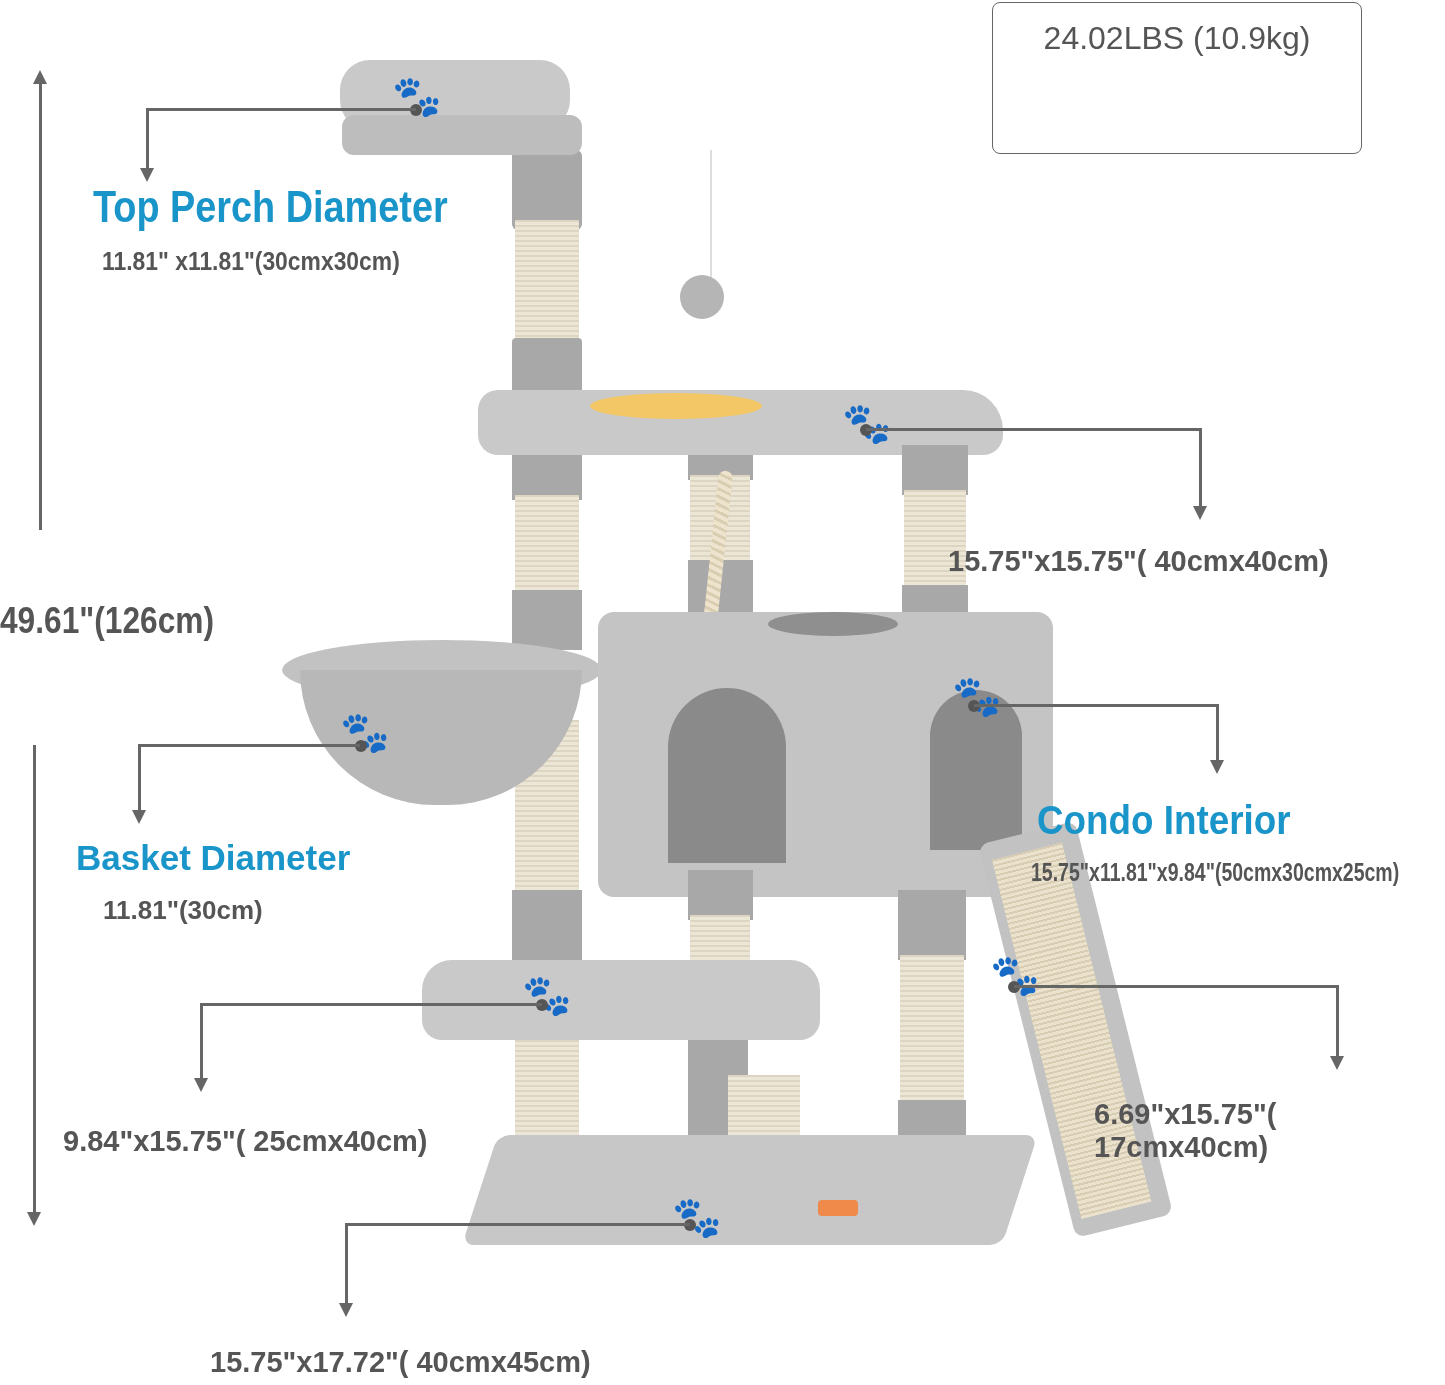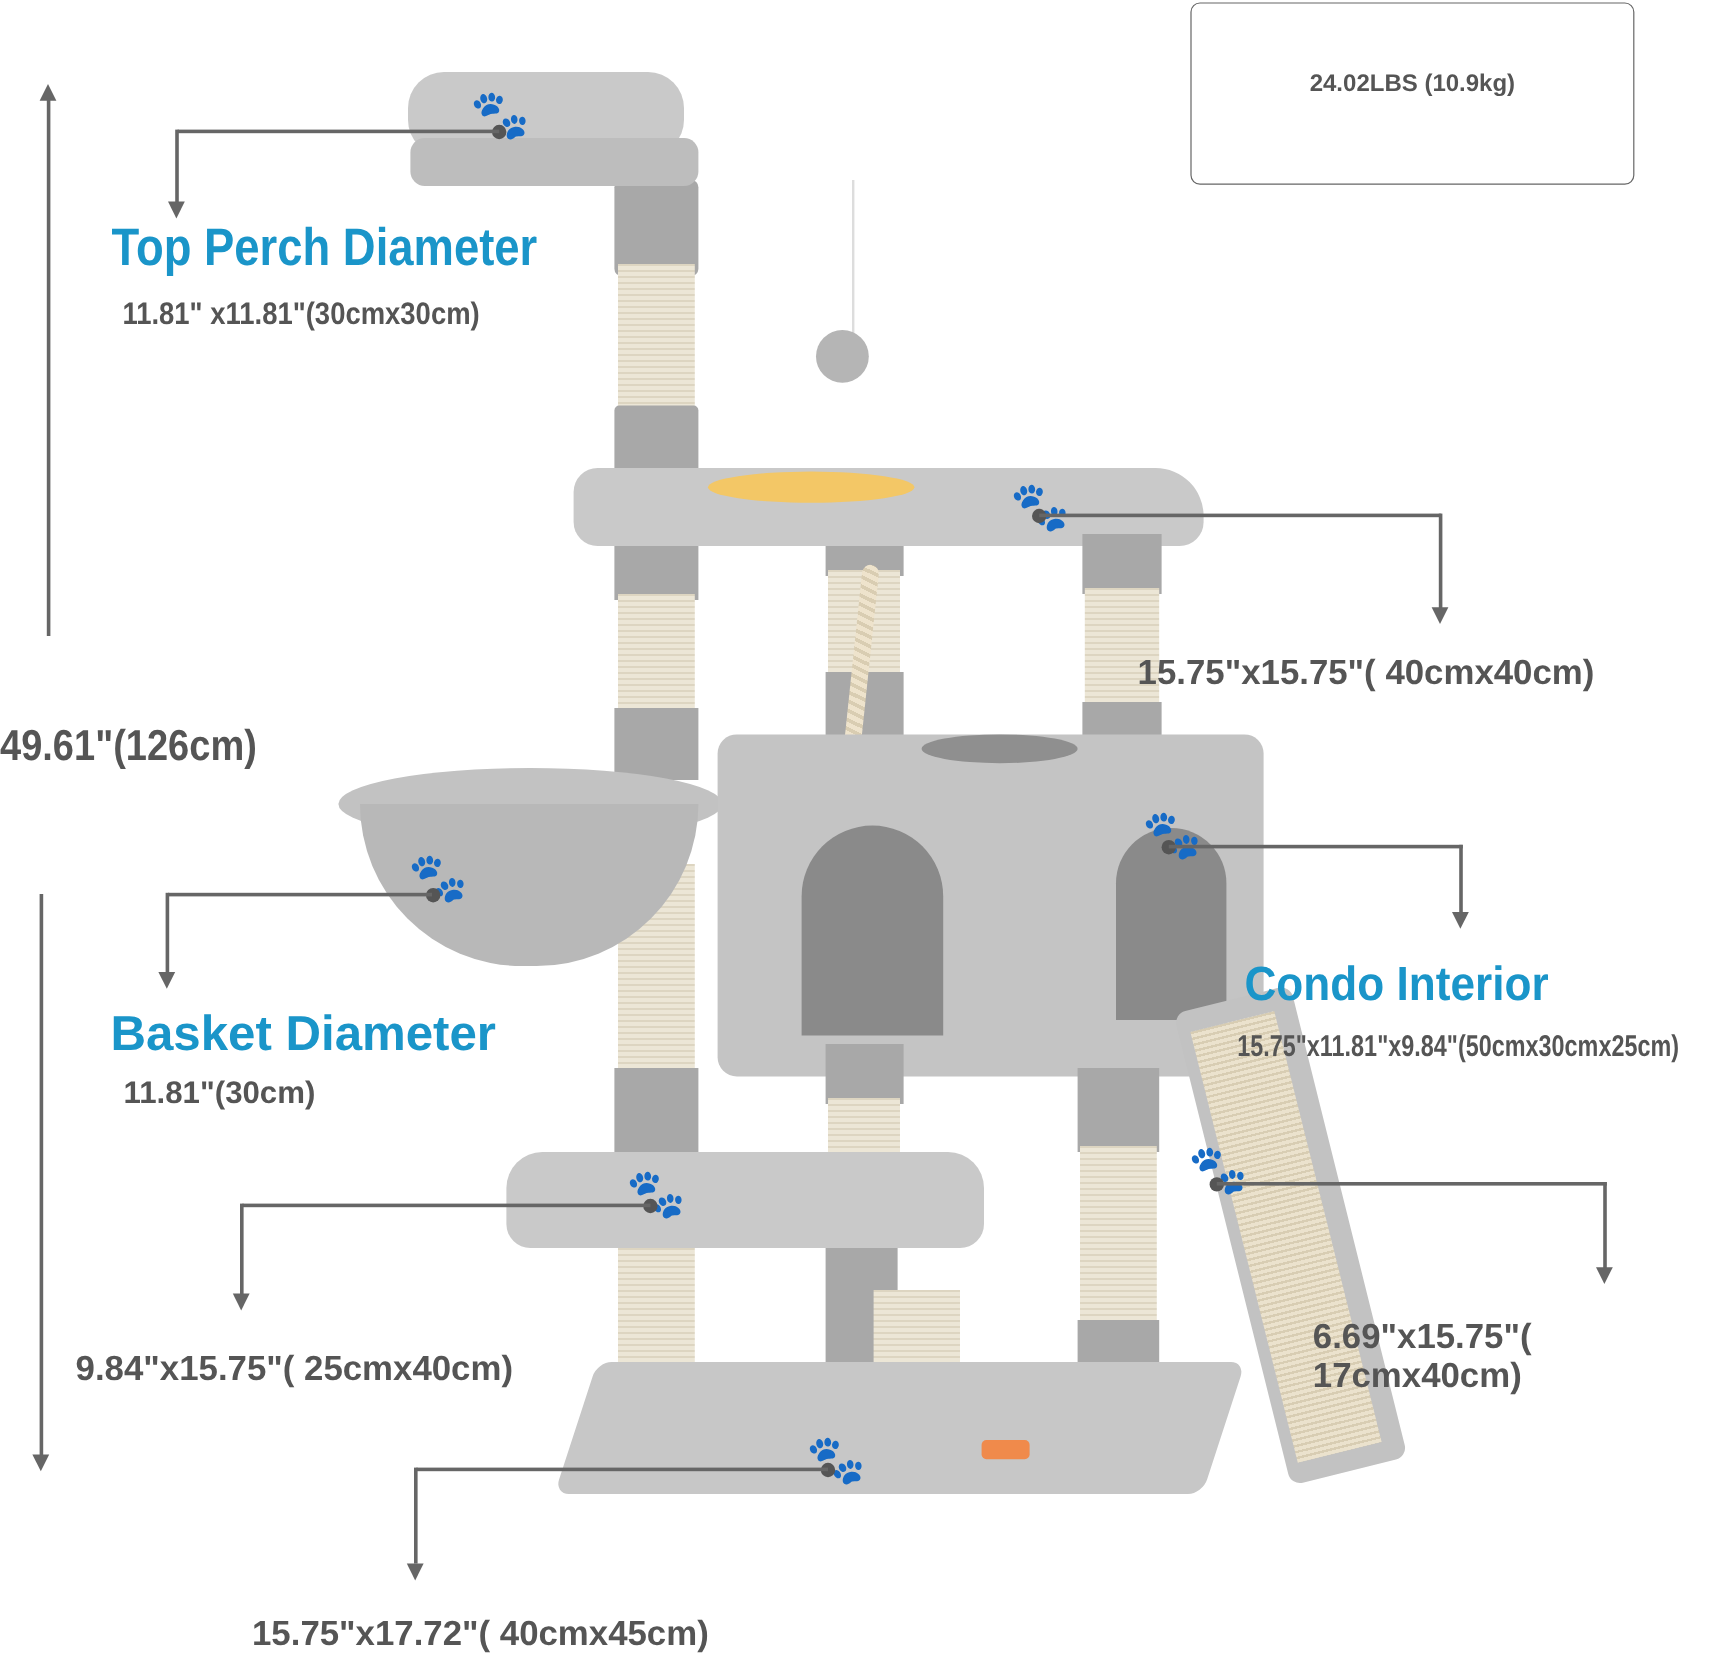--- a/index.html
+++ b/index.html
@@ -2,21 +2,21 @@
 <html><head>
 <meta charset="utf-8">
 <style>
   html,body{margin:0;padding:0;background:#fff;}
   body{width:1445px;height:1385px;position:relative;overflow:hidden;font-family:"Liberation Sans",sans-serif;}
   .abs{position:absolute;}
   .title-blue{color:#1a95c9;font-weight:bold;font-family:"Liberation Sans",sans-serif;}
   .dim{color:#555;font-weight:bold;font-family:"Liberation Sans",sans-serif;}
   .weight-box{left:992px;top:2px;width:368px;height:150px;border:1.5px solid #666;border-radius:8px;overflow:hidden;background:#fff;}
   .weight-head{height:80px;background:#666;color:#fff;font-weight:bold;font-size:34px;display:flex;align-items:center;justify-content:center;letter-spacing:0.5px;word-spacing:6px;}
-  .weight-val{height:70px;display:flex;align-items:center;justify-content:center;color:#555;font-weight:bold;font-size:20px;margin-top:32px;}
+  .weight-val{height:70px;display:flex;align-items:center;justify-content:center;color:#555;font-weight:normal;font-size:32px;}
   .line{position:absolute;background:#666;}
   .arrow-down{position:absolute;width:0;height:0;border-left:7px solid transparent;border-right:7px solid transparent;border-top:14px solid #666;}
   .arrow-up{position:absolute;width:0;height:0;border-left:7px solid transparent;border-right:7px solid transparent;border-bottom:14px solid #666;}
   .dot{position:absolute;width:12px;height:12px;border-radius:50%;background:#555;}
   
   .plush{background:#c9c9c9;border-radius:14px;}
   .plush-dark{background:#a8a8a8;}
   .sisal{background:repeating-linear-gradient(0deg,#ece6d6 0 3px,#ddd5c1 3px 5px);}
   .paw{position:absolute;color:#fff;font-size:40px;line-height:1;}
 </style>
@@ -104,21 +104,21 @@
 <div class="line" style="left:866px;top:428px;width:335px;height:3px;"></div>
 <div class="line" style="left:1199px;top:428px;width:3px;height:82px;"></div>
 <div class="arrow-down" style="left:1193px;top:506px;"></div>
 <div class="abs dim" style="left:948px;top:545px;font-size:29px;">15.75"x15.75"( 40cmx40cm)</div>
 
 <div class="paw" style="left:340px;top:712px;">🐾</div>
 <div class="dot" style="left:355px;top:740px;"></div>
 <div class="line" style="left:140px;top:744px;width:220px;height:3px;"></div>
 <div class="line" style="left:138px;top:744px;width:3px;height:68px;"></div>
 <div class="arrow-down" style="left:132px;top:810px;"></div>
-<div class="abs title-blue" style="left:92px;top:838px;font-size:41px;">Basket Diameter</div>
+<div class="abs title-blue" style="left:76px;top:838px;font-size:35px;">Basket Diameter</div>
 <div class="abs dim" style="left:103px;top:895px;font-size:26px;">11.81"(30cm)</div>
 
 <div class="paw" style="left:952px;top:676px;">🐾</div>
 <div class="dot" style="left:968px;top:700px;"></div>
 <div class="line" style="left:974px;top:704px;width:245px;height:3px;"></div>
 <div class="line" style="left:1216px;top:704px;width:3px;height:60px;"></div>
 <div class="arrow-down" style="left:1210px;top:760px;"></div>
 <div class="abs title-blue" style="left:1037px;top:798px;font-size:40px;transform:scaleX(0.92);transform-origin:left;">Condo Interior</div>
 <div class="abs dim" style="left:1031px;top:858px;font-size:25px;transform:scaleX(0.78);transform-origin:left;white-space:nowrap;">15.75"x11.81"x9.84"(50cmx30cmx25cm)</div>
 

